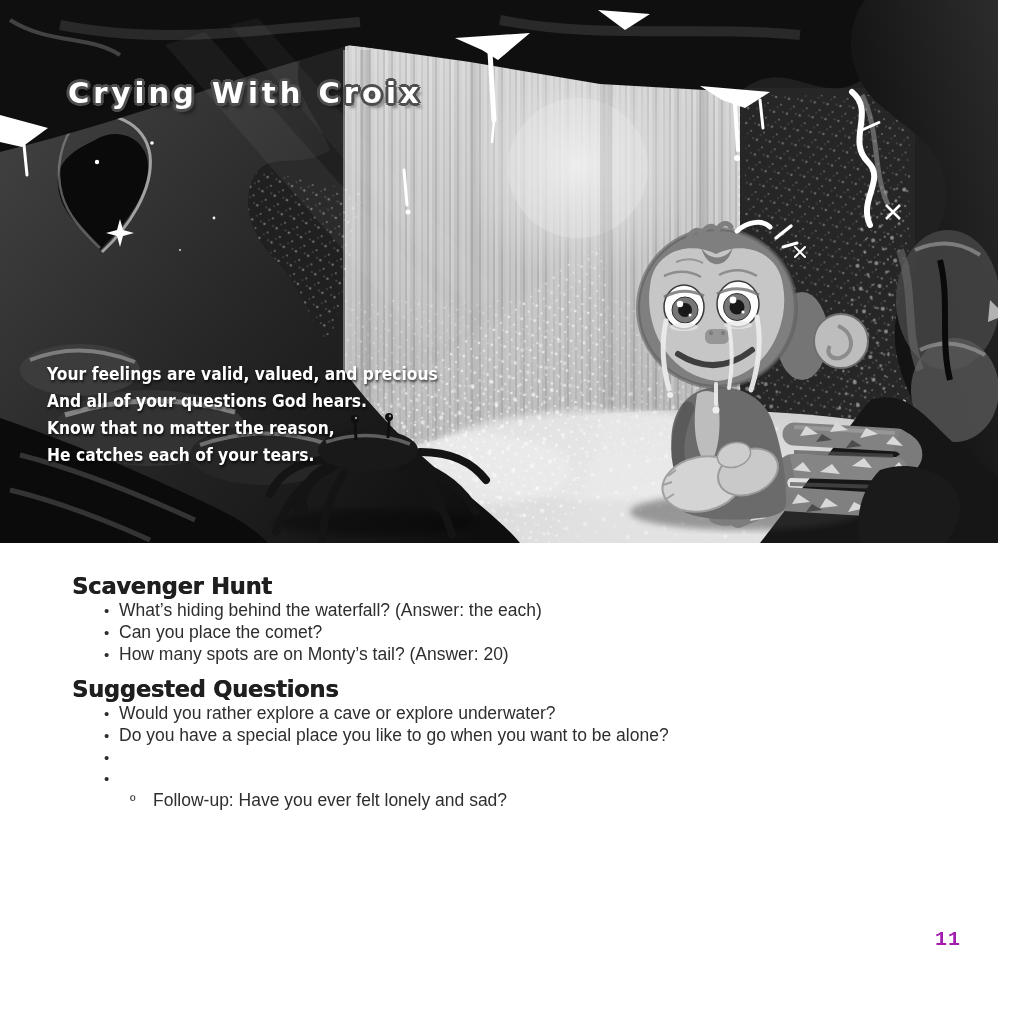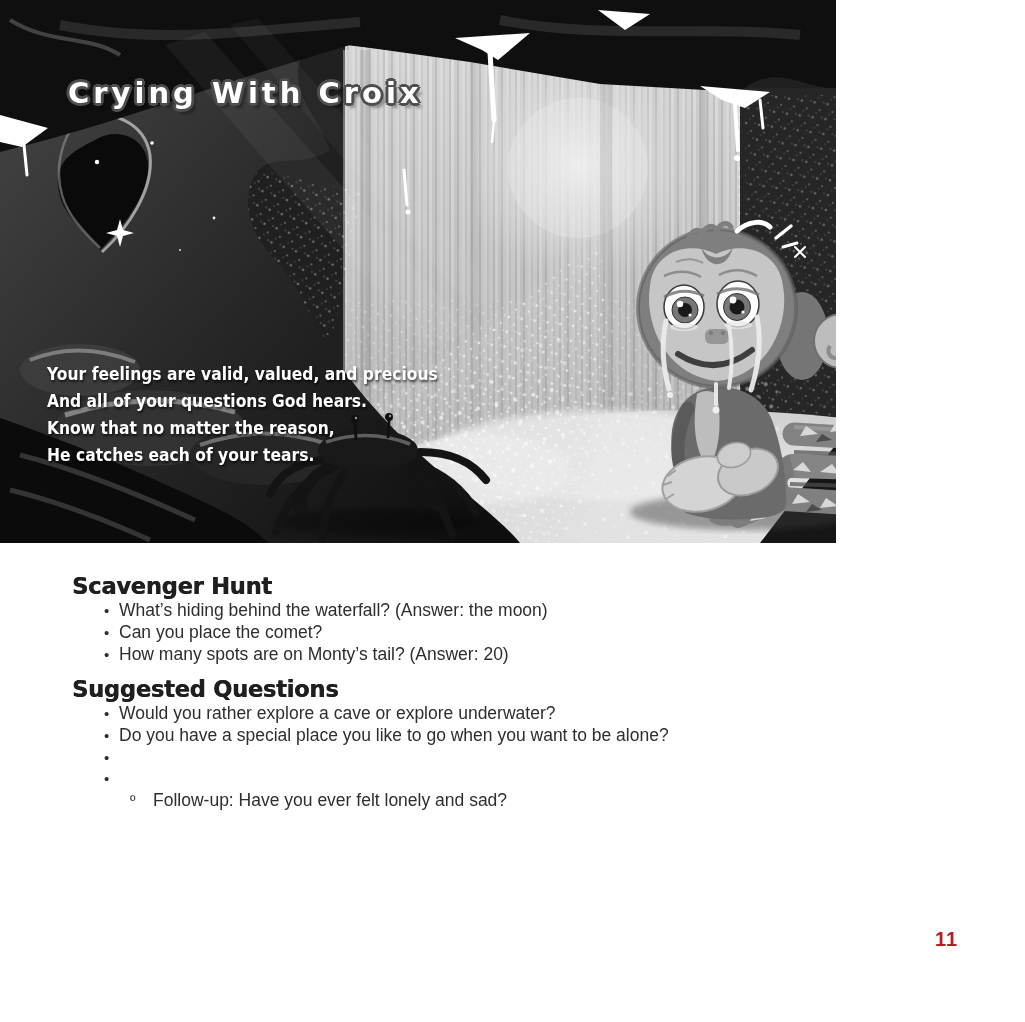--- a/index.html
+++ b/index.html
@@ -1,19 +1,19 @@
 <!DOCTYPE html>
 <html><head>
 <meta charset="utf-8">
 <style>
   html,body{margin:0;padding:0;background:#ffffff;}
   #page{position:relative;width:1025px;height:1022px;background:#ffffff;overflow:hidden;
         font-family:"Liberation Sans",sans-serif;}
   
-  #illo{position:absolute;left:0;top:0;width:836px;height:543px;overflow:hidden;background:#1e1e1e;}
+  #illo{position:absolute;left:0;top:0;width:998px;height:543px;overflow:hidden;background:#1e1e1e;}
   #illo svg{display:block;}
   .il-title{position:absolute;left:68px;top:76px;
     font-family:"DejaVu Sans",sans-serif;font-weight:800;font-size:29px;letter-spacing:4px;color:#ffffff;white-space:nowrap;
     text-shadow:-2px -2px 0 #4e4e4e,2px -2px 0 #4e4e4e,-2px 2px 0 #4e4e4e,2px 2px 0 #4e4e4e,
                 -3px 0 0 #4e4e4e,3px 0 0 #4e4e4e,0 -3px 0 #4e4e4e,0 3px 0 #4e4e4e,4px 5px 3px rgba(0,0,0,.35);}
   .il-poem{position:absolute;left:47px;top:360px;
     font-family:"DejaVu Sans",sans-serif;font-weight:bold;font-size:18.5px;line-height:27px;color:#ffffff;
     transform:scaleX(.84);transform-origin:left top;white-space:nowrap;
     text-shadow:1px 2px 3px rgba(0,0,0,.75);}
   
@@ -22,21 +22,21 @@
     letter-spacing:-.2px;color:#1f1f1f;text-shadow:.5px 0 0 #1f1f1f;white-space:nowrap;}
   #sh-heading{top:574px;} #sq-heading{top:677px;}
   ul.blist{position:absolute;left:104px;margin:0;padding:0;list-style:none;
     font-size:17.5px;line-height:21.8px;color:#2e2e2e;}
   #sh-list{top:600px;} #sq-list{top:703px;}
   ul.blist li{display:flex;}
   .marker{flex:0 0 15px;width:15px;font-size:15px;}
   li.sub{margin-left:26px;}
   li.sub .marker{flex:0 0 23px;width:23px;font-size:15px;}
   .pagenum{position:absolute;left:935px;top:928px;
-    font-family:Liberation Sans, sans-serif;font-weight:bold;font-size:20px;color:#b91c1c;letter-spacing:1px;}
+    font-family:Liberation Mono, monospace;font-weight:bold;font-size:20px;color:#a21caf;letter-spacing:1px;}
 </style>
 </head>
 <body>
 
 <div id="page">
 
   <div id="illo">
     <svg viewBox="0 0 1025 543" width="1025" height="543">
       <defs>
         <linearGradient id="wf" x1="0" y1="0" x2="0" y2="1">
@@ -328,21 +328,21 @@
       <div>And all of your questions God hears.</div>
       <div>Know that no matter the reason,</div>
       <div>He catches each of your tears.</div>
     </div>
   </div>
 
   <h2 class="heading" id="sh-heading">Scavenger Hunt</h2>
   <ul class="blist" id="sh-list">
     <li>
       <span class="marker">•</span>
-      <span>What’s hiding behind the waterfall? (Answer: the moon)</span>
+      <span>What’s hiding behind the waterfall? (Answer: the each)</span>
     </li>
     <li>
       <span class="marker">•</span>
       <span>Can you place the comet?</span>
     </li>
     <li>
       <span class="marker">•</span>
       <span>How many spots are on Monty’s tail? (Answer: 20)</span>
     </li>
   </ul>

